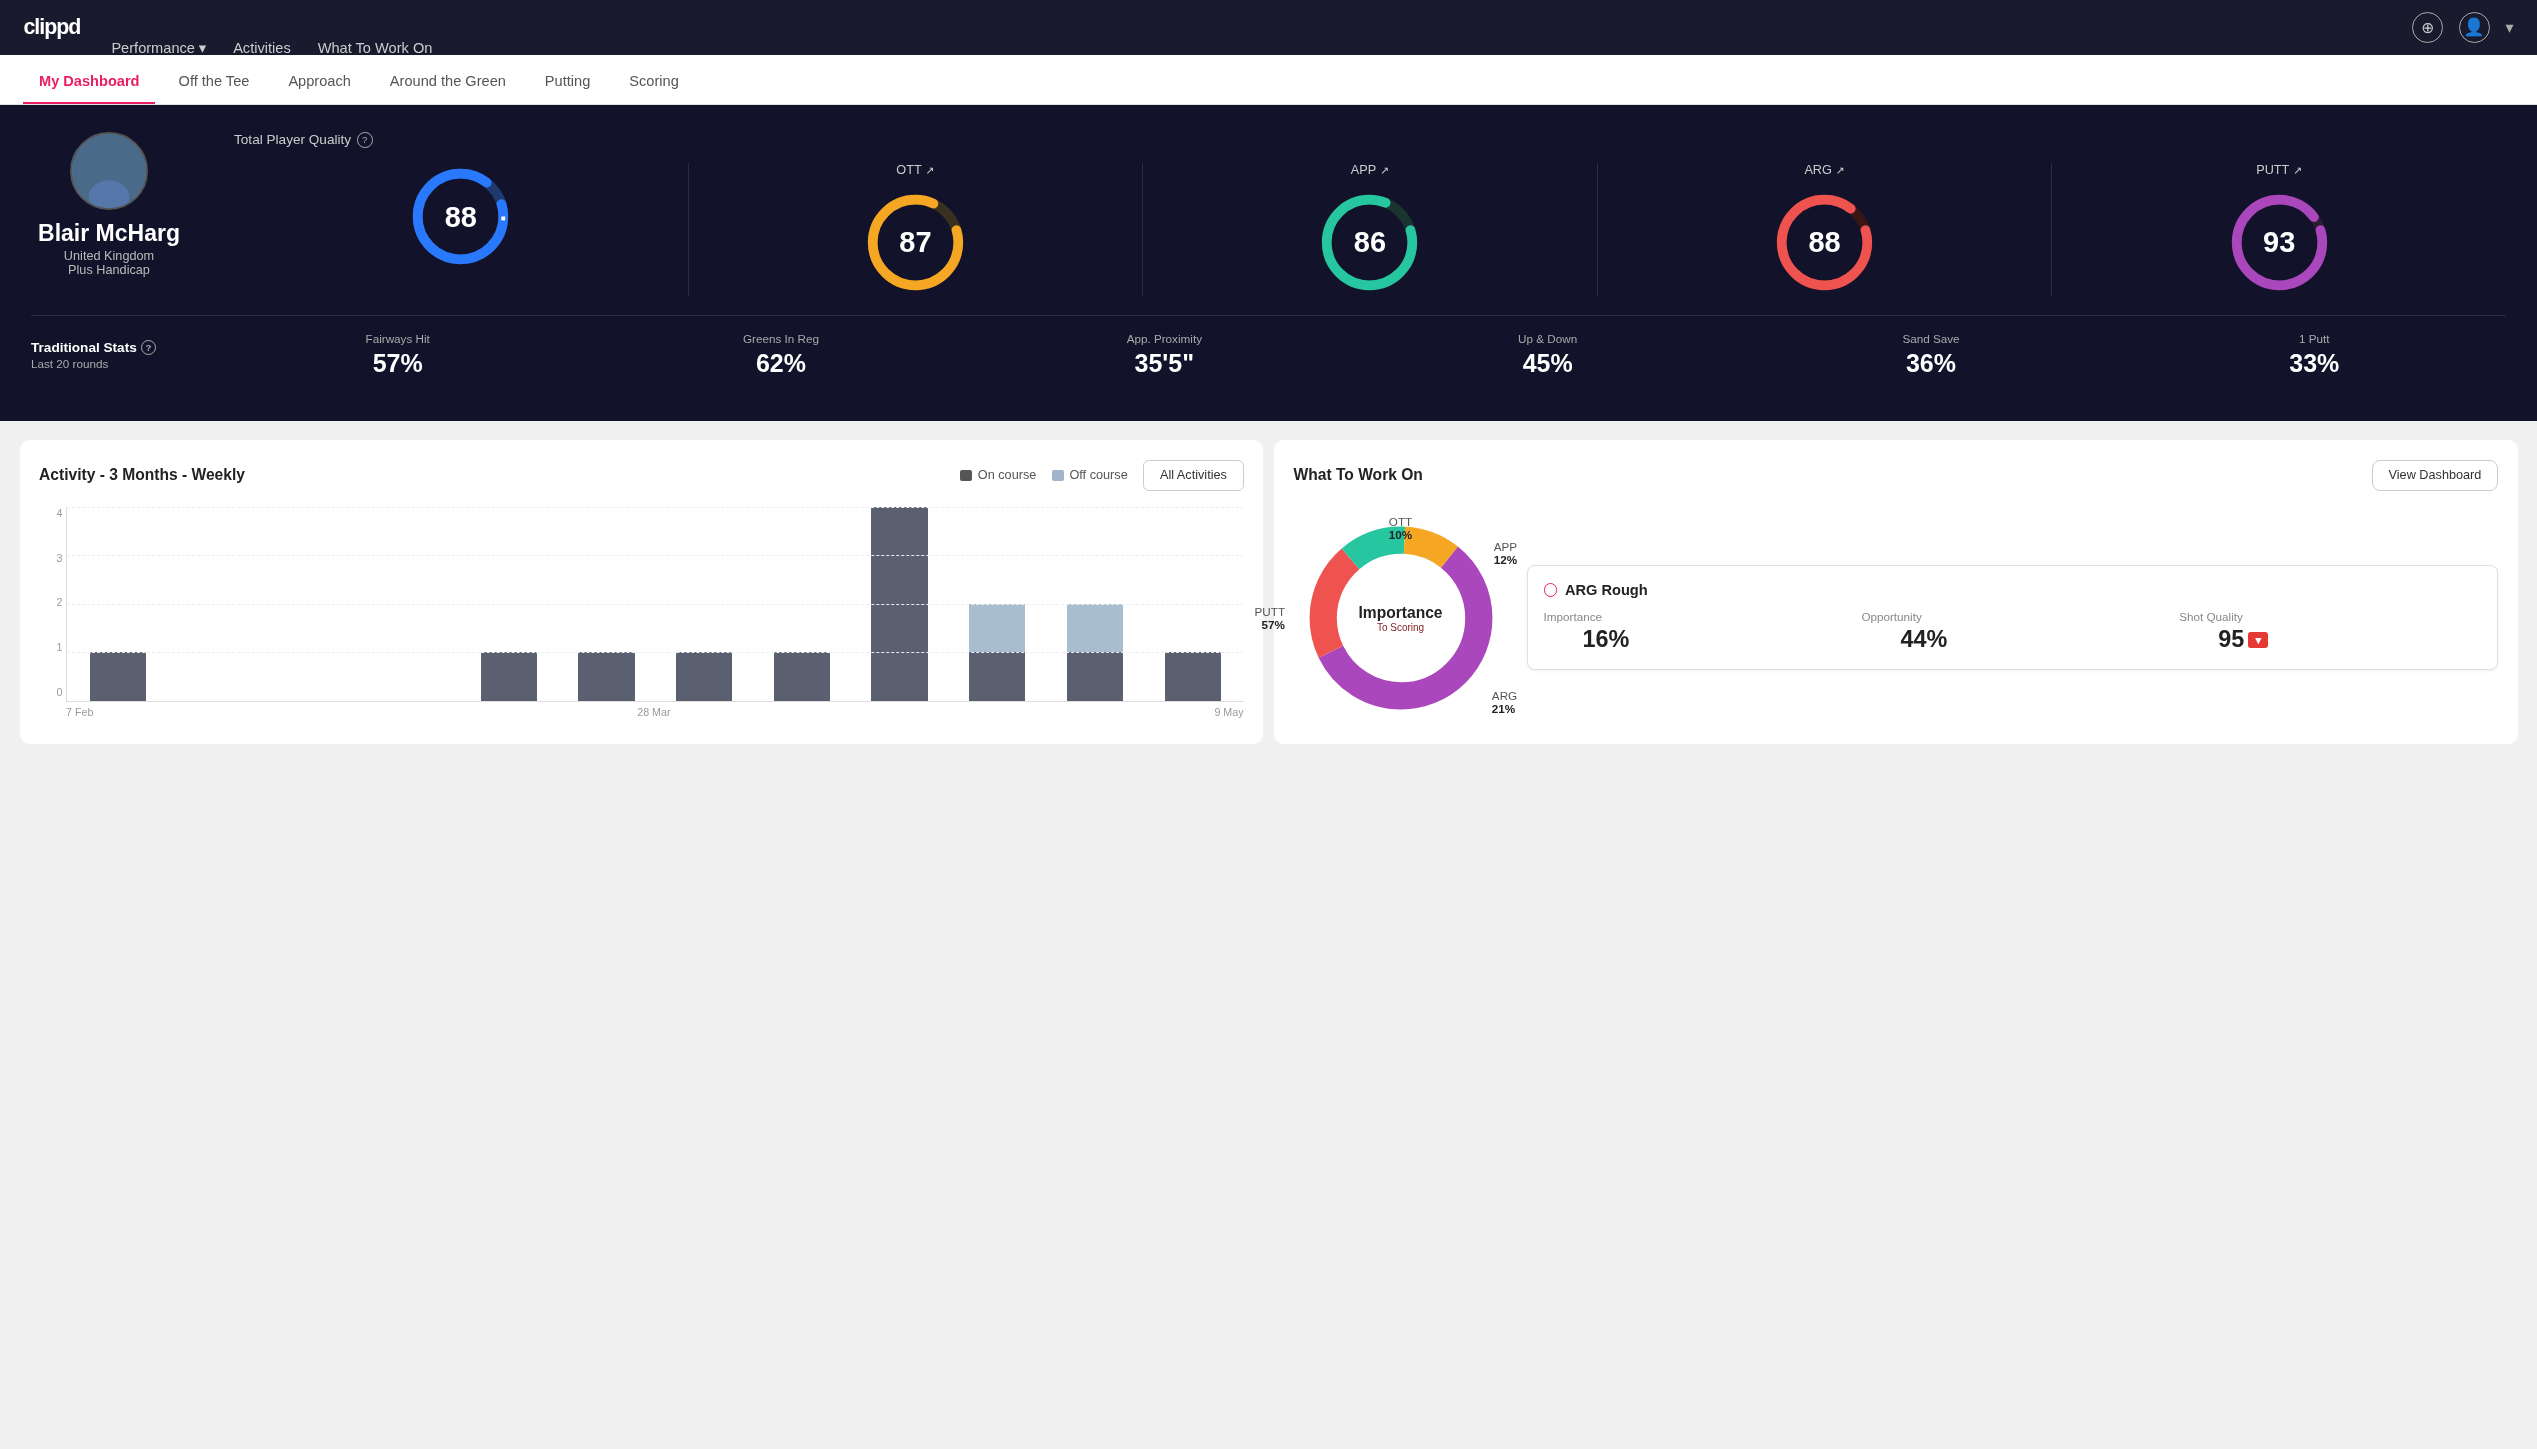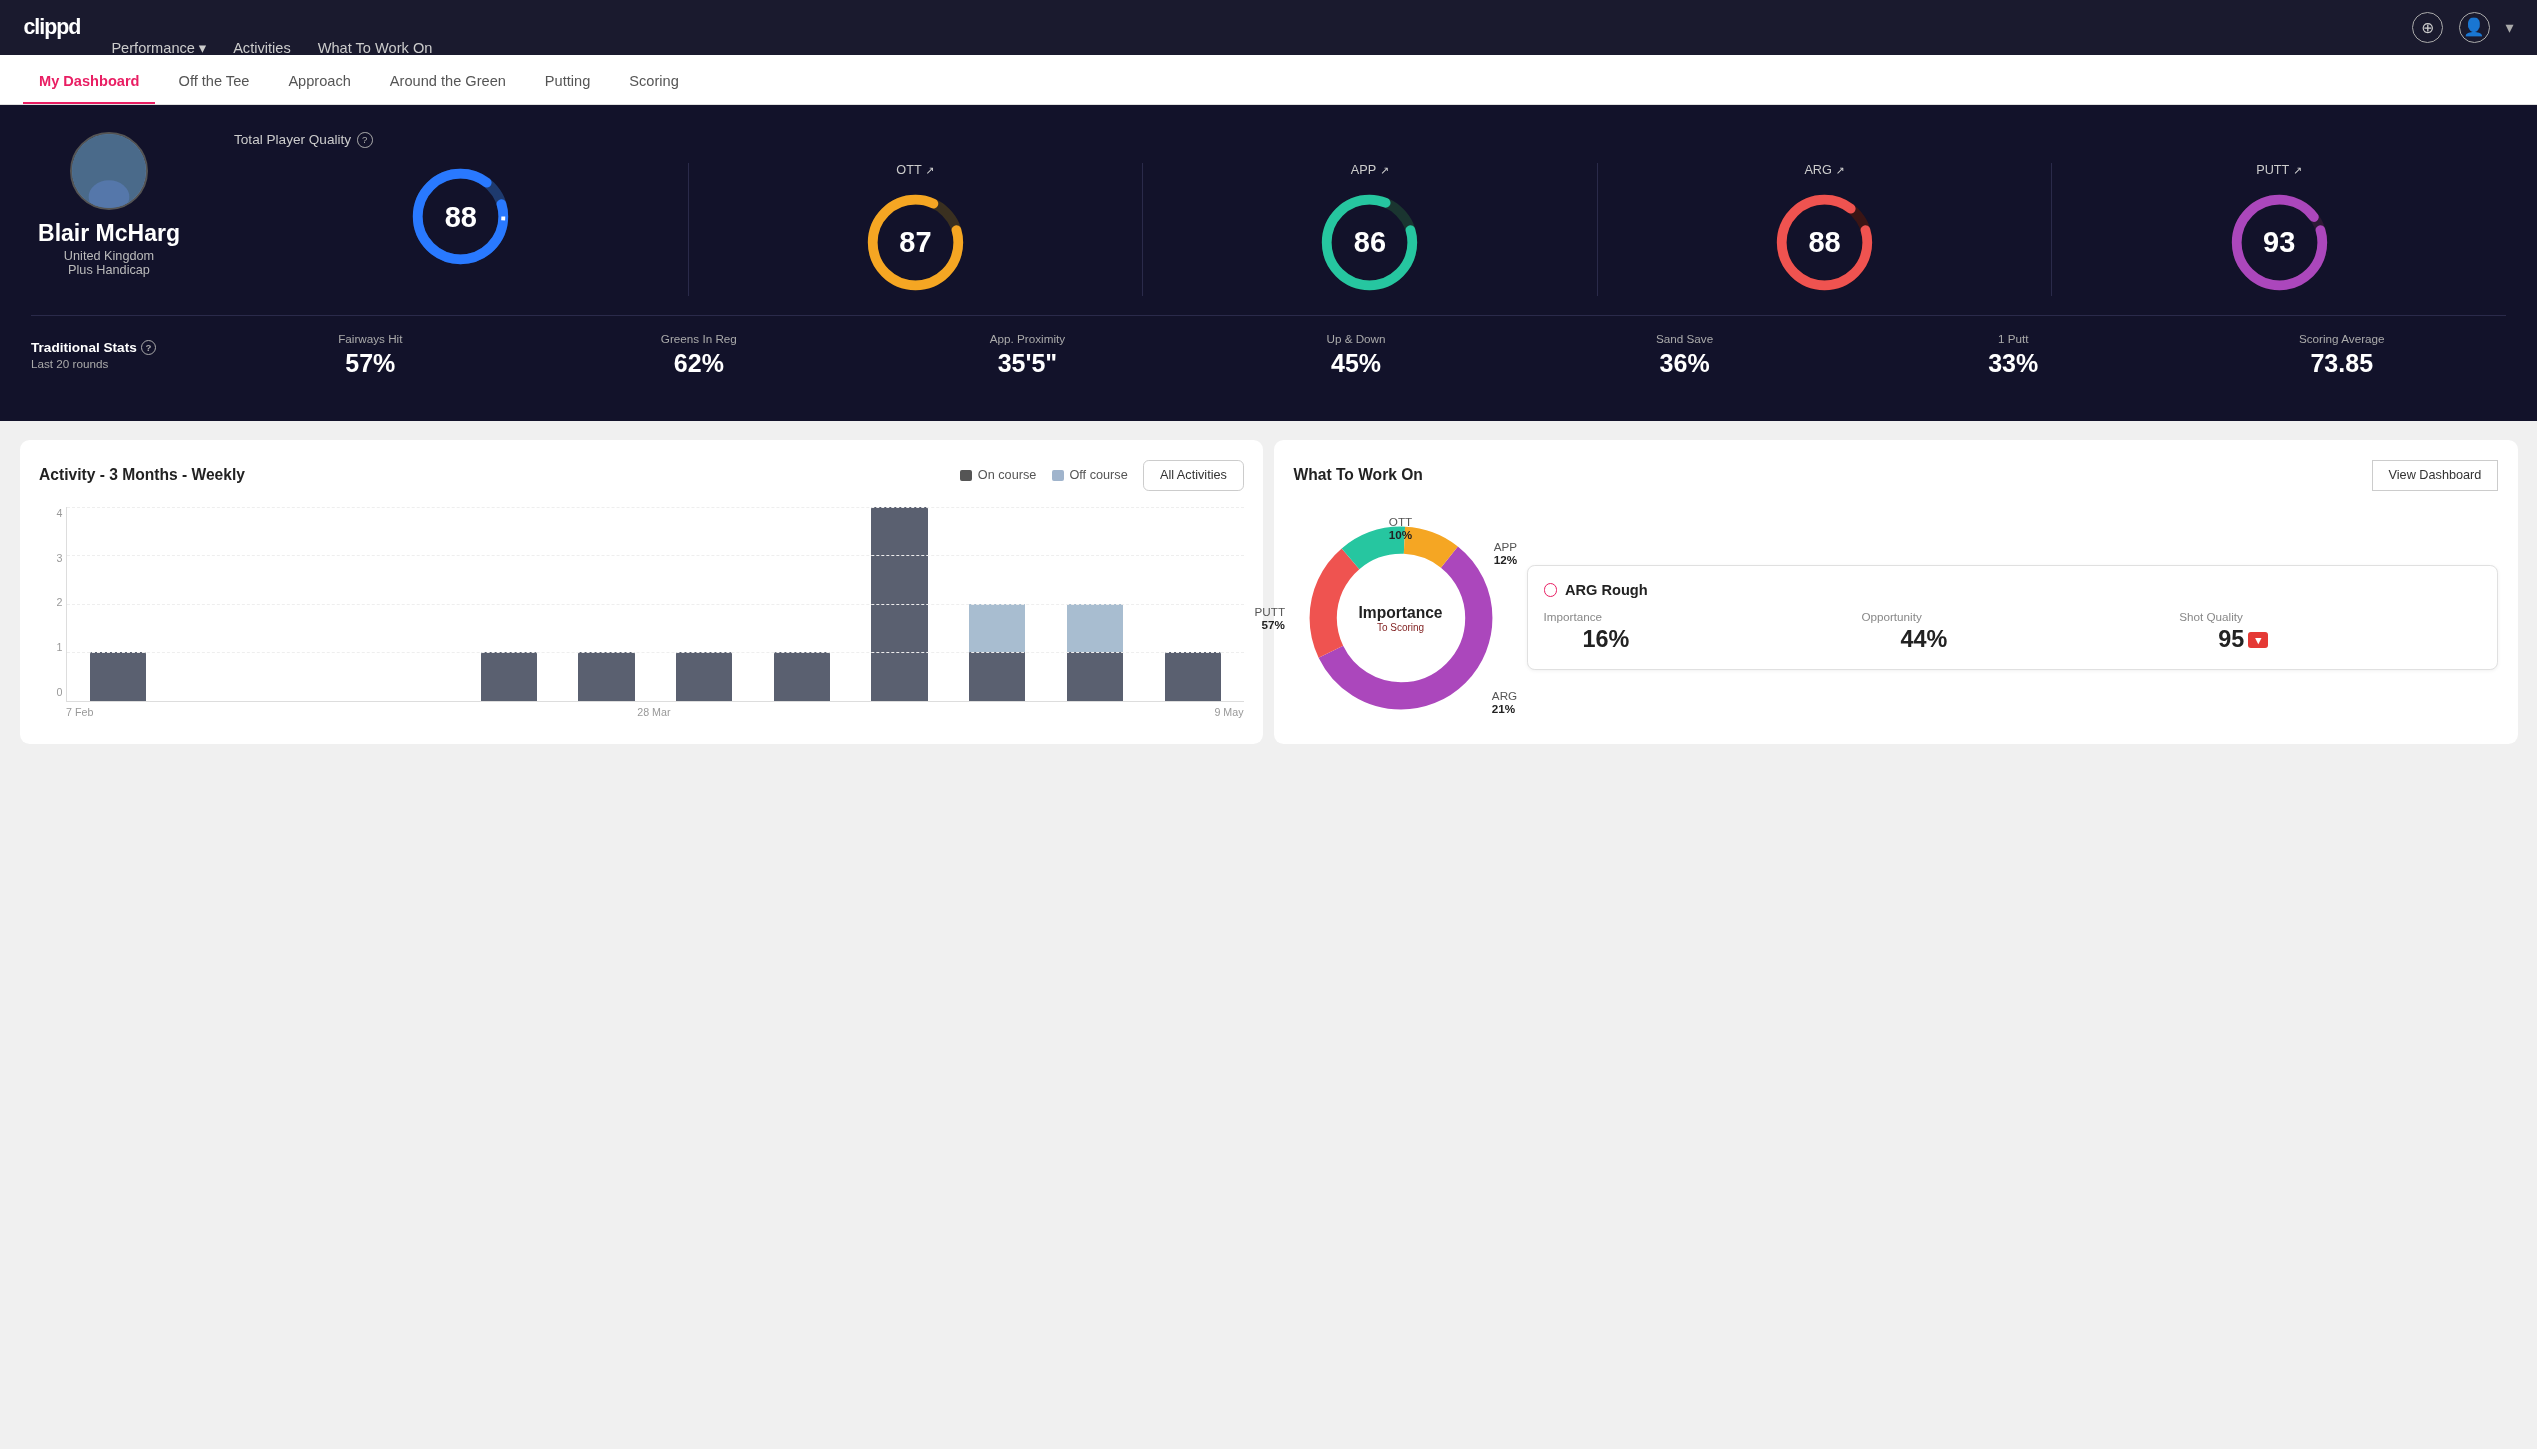--- a/index.html
+++ b/index.html
@@ -85,21 +85,21 @@
     .legend-dot.offcourse { background: #a0b4cc; }
     .all-activities-btn { border: 1.5px solid #ccc; border-radius: 5.8px; padding: 7.8px 15.6px; background: #fff; font-size: 12.7px; color: #333; cursor: pointer; }
     .bar-group { display: flex; flex-direction: column; justify-content: flex-end; align-items: center; flex: 1; gap: 0; }
     .bar { width: 70%; border-radius: 1.9px 1.9px 0 0; }
     .bar.oncourse { background: #5a6070; }
     .bar.offcourse { background: #a8bdd0; }
 
     
     .wtwon-header { display: flex; align-items: center; margin-bottom: 19.5px; }
     .wtwon-title { font-size: 15.6px; font-weight: 600; color: #222; flex: 1; }
-    .view-dashboard-btn { border: 1.5px solid #ccc; border-radius: 0; padding: 7.8px 15.6px; background: #fff; font-size: 12.7px; color: #333; cursor: pointer; }
+    .view-dashboard-btn { border: 1.5px solid #ccc; border-radius: 8px; padding: 7.8px 15.6px; background: #fff; font-size: 12.7px; color: #333; cursor: pointer; }
 
     .wtwon-content { display: flex; gap: 19.5px; align-items: center; }
 
     .detail-card { background: #fff; border: 1px solid #e0e0e0; border-radius: 7.8px; padding: 15.6px; flex: 1; box-shadow: 0 1px 3.9px rgba(0,0,0,0.06); }
     .detail-card-header { display: flex; align-items: center; gap: 7.8px; margin-bottom: 11.7px; }
     .detail-dot { width: 13.6px; height: 13.6px; border-radius: 50%; border: 1.9px solid #e91e63; background: transparent; }
     .detail-name { font-size: 14.6px; font-weight: 600; color: #222; }
     .detail-metrics { display: flex; gap: 15.6px; }
     .detail-metric { flex: 1; }
     .detail-metric-name { font-size: 11.7px; color: #888; margin-bottom: 3.9px; }
@@ -277,24 +277,20 @@
       <div class="stat-val">45%</div>
     </div>
     <div class="stat-item">
       <div class="stat-name">Sand Save</div>
       <div class="stat-val">36%</div>
     </div>
     <div class="stat-item">
       <div class="stat-name">1 Putt</div>
       <div class="stat-val">33%</div>
     </div>
-    <div class="stat-item">
-      <div class="stat-name">Scoring Average</div>
-      <div class="stat-val">73.85</div>
-    </div>
   </div>
 </div>
 
 <div class="bottom-panels">
 
   <div class="panel">
     <div class="chart-header">
       <div class="chart-title">Activity - 3 Months - Weekly</div>
       <div class="chart-legend">
         <div class="legend-item">

